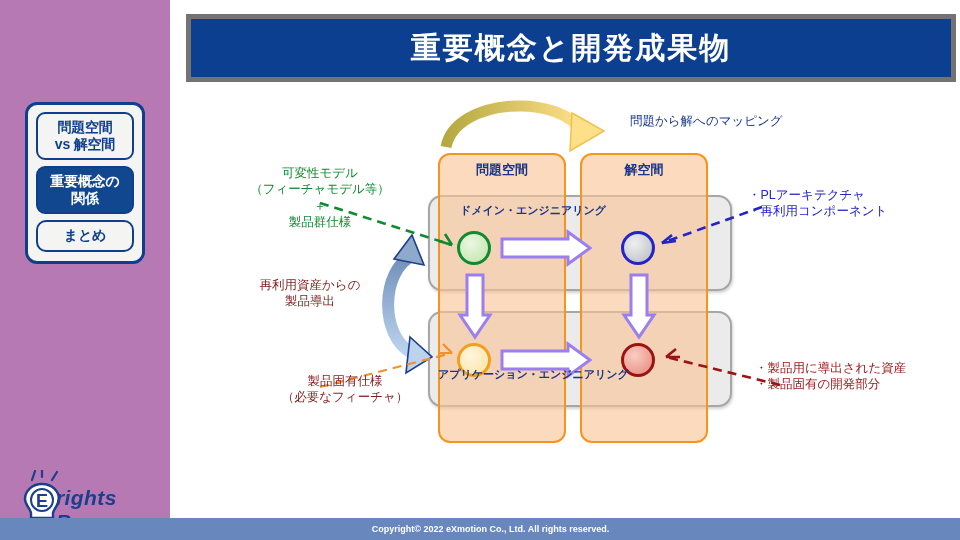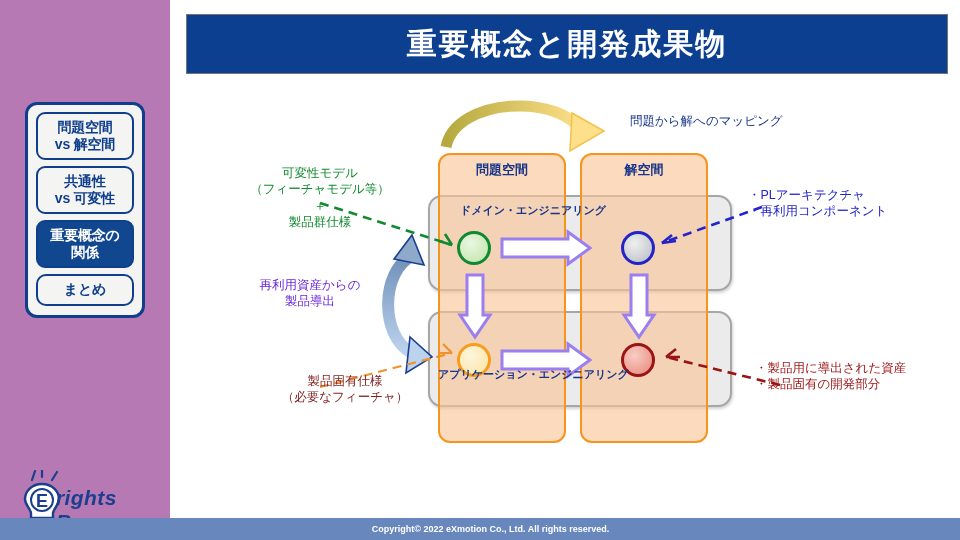--- a/index.html
+++ b/index.html
@@ -36,21 +36,21 @@
   #logo-text{
     position:absolute;left:38px;top:16px;
     color:#1b3e8f;font-size:21px;font-weight:bold;font-style:italic;
     font-family:"Liberation Sans","DejaVu Sans",sans-serif;
     letter-spacing:0.4px;
   }
 
   
   #title-bar{
     position:absolute;left:186px;top:14px;width:760px;height:58px;
-    background:#0c3f8f;border:1px solid #737373;
+    background:#0c3f8f;border:5px solid #737373;
     display:flex;align-items:center;justify-content:center;
   }
   #title-text{
     color:#ffffff;font-size:30px;font-weight:bold;letter-spacing:2px;
   }
 
   
   #footer{
     position:absolute;left:0;top:518px;width:960px;height:22px;
     background:#6888bd;display:flex;align-items:center;justify-content:center;
@@ -98,37 +98,36 @@
   .band-caption{
     position:absolute;color:#17358a;font-size:11px;font-weight:bold;
     white-space:nowrap;
   }
   #cap-domain{left:280px;top:118px;}
   #cap-app{left:258px;top:282px;}
 
   
   .note{position:absolute;font-size:12.5px;font-weight:normal;line-height:1.3;white-space:pre;}
   #note-var    {left:60px; top:80px; color:#0f8a2e;text-align:center;width:160px;}
-  #note-reuse  {left:50px; top:192px;color:#6d28d9;text-align:center;width:160px;}
+  #note-reuse  {left:50px; top:192px;color:#7f1d1d;text-align:center;width:160px;}
   #note-prod   {left:90px; top:288px;color:#7f1d1d;text-align:center;width:150px;}
   #note-pl     {left:568px;top:102px;color:#2323c8;text-align:left;}
   #note-derived{left:575px;top:275px;color:#9b1414;text-align:left;}
   #note-map    {left:450px;top:28px; color:#17358a;text-align:left;}
 
   svg.ov{position:absolute;left:0;top:0;width:780px;height:430px;overflow:visible;}
 </style>
 </head>
 <body>
 
 <div id="slide">
 
   <div id="sidebar">
     <div id="nav-panel">
       <div class="nav-item">問題空間<br>vs 解空間</div>
-      <div class="nav-item">共通性<br>vs 可変性</div>
       <div class="nav-item active">重要概念の<br>関係</div>
       <div class="nav-item">まとめ</div>
     </div>
 
     <div id="logo">
       <svg width="145" height="62" viewBox="0 0 145 62">
         <g stroke="#1b3e8f" stroke-width="2.2" stroke-linecap="round" fill="none">
           <line x1="14" y1="10" x2="17" y2="1"></line>
           <line x1="24" y1="7" x2="24" y2="-2"></line>
           <line x1="34" y1="10" x2="39" y2="2"></line>

